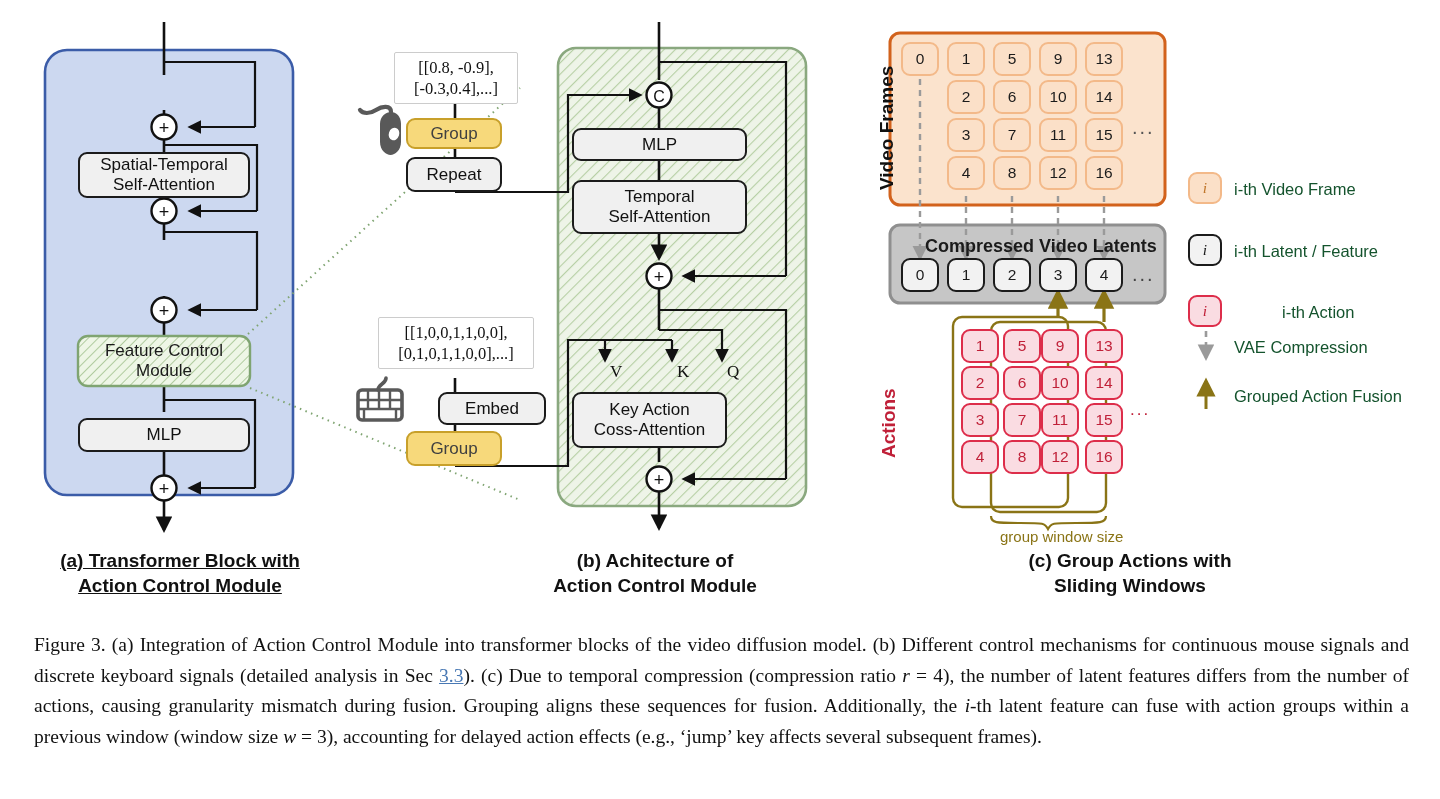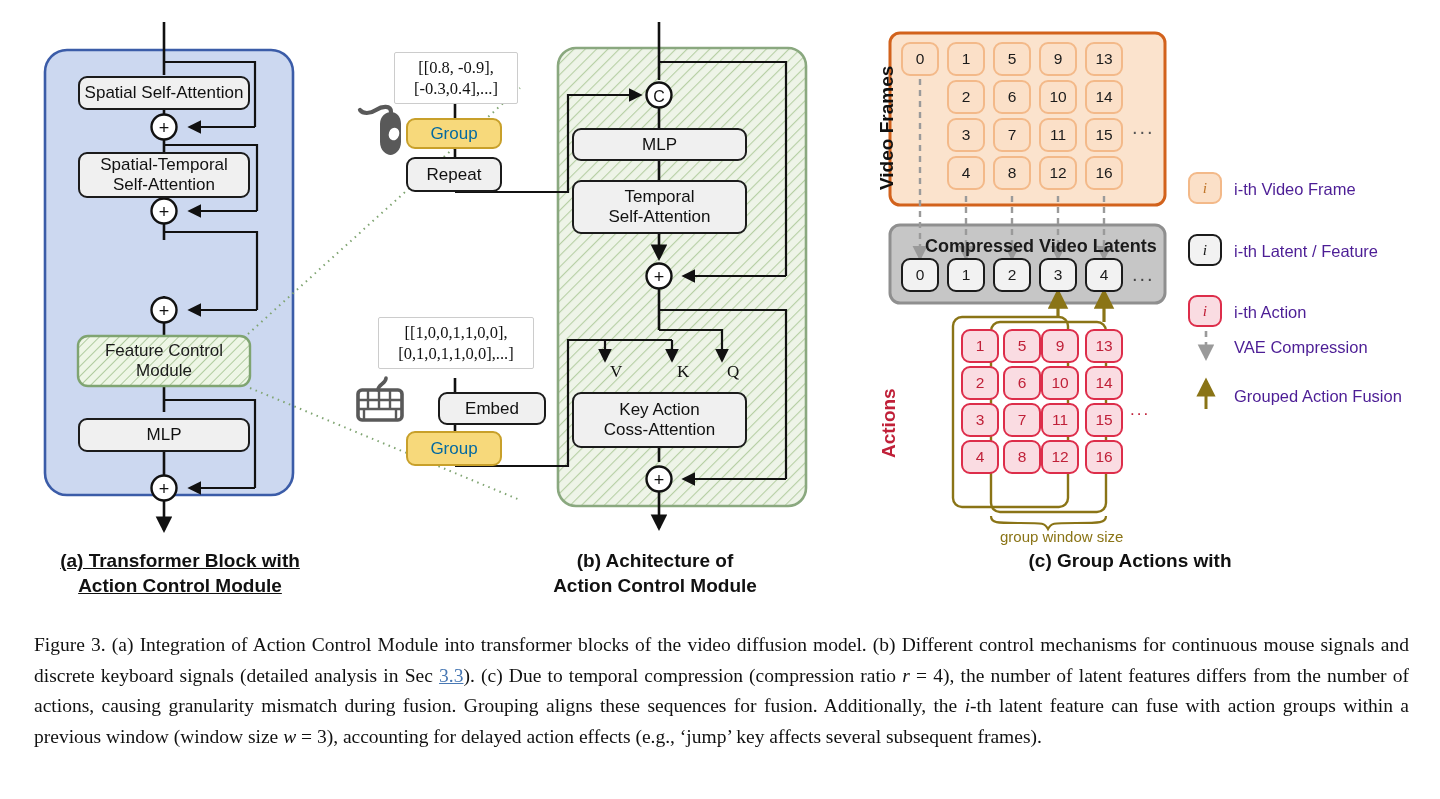--- a/index.html
+++ b/index.html
@@ -18,38 +18,38 @@
      font-family:"Liberation Serif",serif;font-size:19.5px;line-height:30.5px;
      color:#111;text-align:justify;text-justify:inter-word;}
   .lnk{color:#4878b4;}
   .mathvar{font-family:"Liberation Serif",serif;font-style:italic;}
 
   
   .nodebox{position:absolute;box-sizing:border-box;display:flex;align-items:center;
      justify-content:center;text-align:left;border-radius:9px;
      font-family:"Liberation Sans",sans-serif;}
   .grey-node{background:#f0f0f0;border:2.2px solid #1b1b1b;font-size:17px;color:#111;line-height:20px;}
-  .yellow-node{background:#f7d97b;border:2.2px solid #c8a02a;color:#0369a1;font-size:17px;line-height:20px;}
+  .yellow-node{background:#f7d97b;border:2.2px solid #c8a02a;color:#404040;font-size:17px;line-height:20px;}
   .mat-node{background:#ffffff;border:1.4px solid #cccccc;border-radius:2px;
      font-family:"Liberation Serif",serif;font-size:16.5px;line-height:21px;color:#111;
      flex-direction:column;padding:3px 6px;}
   .mat-node span{display:block;white-space:nowrap;}
 
   
   .chip{position:absolute;box-sizing:border-box;display:flex;align-items:center;justify-content:center;
      border-radius:9px;font-size:15.5px;font-family:"Liberation Sans",sans-serif;}
   .chip-frame{background:#fbe0c8;border:2px solid #f3b989;color:#1b1b1b;}
   .chip-latent{background:#f2f2f2;border:2.4px solid #1b1b1b;color:#1b1b1b;}
   .chip-action{background:#fadce2;border:2.2px solid #dd2d4a;color:#c02038;}
 
   .vlabel{position:absolute;font-size:19px;font-weight:600;
      transform-origin:left top;white-space:nowrap;}
   .ell{position:absolute;font-size:20px;letter-spacing:2px;}
 
-  .legend-text{position:absolute;font-size:16.5px;color:#4c1d95;white-space:nowrap;}
+  .legend-text{position:absolute;font-size:16.5px;color:#14532d;white-space:nowrap;}
   .gwin-label{position:absolute;font-size:15px;color:#8a7416;white-space:nowrap;}
   .latents-title{position:absolute;font-size:18px;color:#1b1b1b;white-space:nowrap;font-weight:bold;}
   .vk-label{position:absolute;font-family:"Liberation Serif",serif;font-size:17px;color:#111;}
 </style>
 </head>
 <body>
 
 <div class="fig">
 
   <svg class="diagram" viewBox="0 0 1440 620">
@@ -207,23 +207,20 @@
 
       <path d="M991,516 C991,523 996,523 1020,523 C1044,523 1045,523 1048,529 C1051,523 1052,523 1076,523 C1100,523 1106,523 1106,516" fill="none" stroke="#8a7416" stroke-width="2.2"></path>
     </g>
 
     <g>
       <path d="M1206,331 L1206,358" stroke="#9a9a9a" stroke-width="2.6" stroke-dasharray="6 5" fill="none" marker-end="url(#arrHeadGrey)"></path>
       <path d="M1206,409 L1206,381" stroke="#8a7416" stroke-width="3" fill="none" marker-end="url(#arrHeadOlive)"></path>
     </g>
   </svg>
 
-  <div class="nodebox grey-node" style="left:78px;top:76px;width:172px;height:34px;">
-    <span>Spatial Self-Attention</span>
-  </div>
 
   <div class="nodebox grey-node" style="left:78px;top:152px;width:172px;height:46px;flex-direction:column;">
     <span>Spatial-Temporal</span>
     <span>Self-Attention</span>
   </div>
 
 
   <div class="nodebox" style="left:78px;top:336px;width:172px;height:50px;background:transparent;border:none;flex-direction:column;font-size:17px;line-height:20px;">
     <span>Feature Control</span>
     <span>Module</span>
@@ -255,21 +252,21 @@
     <span>Group</span>
   </div>
 
   <div class="nodebox grey-node" style="left:572px;top:128px;width:175px;height:33px;">
     <span>MLP</span>
   </div>
   <div class="nodebox grey-node" style="left:572px;top:180px;width:175px;height:54px;flex-direction:column;">
     <span>Temporal</span>
     <span>Self-Attention</span>
   </div>
-  <div class="nodebox grey-node" style="left:572px;top:392px;width:175px;height:56px;flex-direction:column;">
+  <div class="nodebox grey-node" style="left:572px;top:392px;width:155px;height:56px;flex-direction:column;">
     <span>Key Action</span>
     <span>Coss-Attention</span>
   </div>
 
   <div class="vk-label" style="left:610px;top:362px;">V</div>
   <div class="vk-label" style="left:677px;top:362px;">K</div>
   <div class="vk-label" style="left:727px;top:362px;">Q</div>
 
   <div class="vlabel" style="left:876px;top:190px;transform:rotate(-90deg);color:#111;">Video Frames</div>
 
@@ -330,35 +327,36 @@
 
   <div class="gwin-label" style="left:1000px;top:528px;">group window size</div>
 
   <div class="chip chip-frame" style="left:1188px;top:172px;width:34px;height:32px;color:#c0762a;font-style:italic;font-family:'Liberation Serif',serif;">i</div>
   <div class="legend-text" style="left:1234px;top:180px;">i-th Video Frame</div>
 
   <div class="chip chip-latent" style="left:1188px;top:234px;width:34px;height:32px;font-style:italic;font-family:'Liberation Serif',serif;">i</div>
   <div class="legend-text" style="left:1234px;top:242px;">i-th Latent / Feature</div>
 
   <div class="chip chip-action" style="left:1188px;top:295px;width:34px;height:32px;font-style:italic;font-family:'Liberation Serif',serif;">i</div>
-  <div class="legend-text" style="left:1234px;top:303px;">i-th Action</div>
+  <div class="legend-text" style="left:1282px;top:303px;">i-th Action</div>
 
   <div class="legend-text" style="left:1234px;top:338px;">VAE Compression</div>
   <div class="legend-text" style="left:1234px;top:387px;">Grouped Action Fusion</div>
 
   <div class="panel-caption" id="cap-a">
     <div>(a) Transformer Block with</div>
     <div>Action Control Module</div>
   </div>
   <div class="panel-caption" id="cap-b">
     <div>(b) Achitecture of</div>
     <div>Action Control Module</div>
   </div>
   <div class="panel-caption" id="cap-c">
     <div>(c) Group Actions with</div>
+    <div>Sliding Windows</div>
   </div>
 
   <div class="figcaption">
     <span>Figure 3.</span>
     <span>(a) Integration of Action Control Module into transformer blocks of the video diffusion model. (b) Different control mechanisms for continuous mouse signals and discrete keyboard signals (detailed analysis in Sec </span><a class="lnk" href="#">3.3</a><span>). (c) Due to temporal compression (compression ratio </span><span class="mathvar">r</span><span> = 4), the number of latent features differs from the number of actions, causing granularity mismatch during fusion. Grouping aligns these sequences for fusion. Additionally, the </span><span class="mathvar">i</span><span>-th latent feature can fuse with action groups within a previous window (window size </span><span class="mathvar">w</span><span> = 3), accounting for delayed action effects (e.g., ‘jump’ key affects several subsequent frames).</span>
   </div>
 
 </div>
 
 </body></html>

